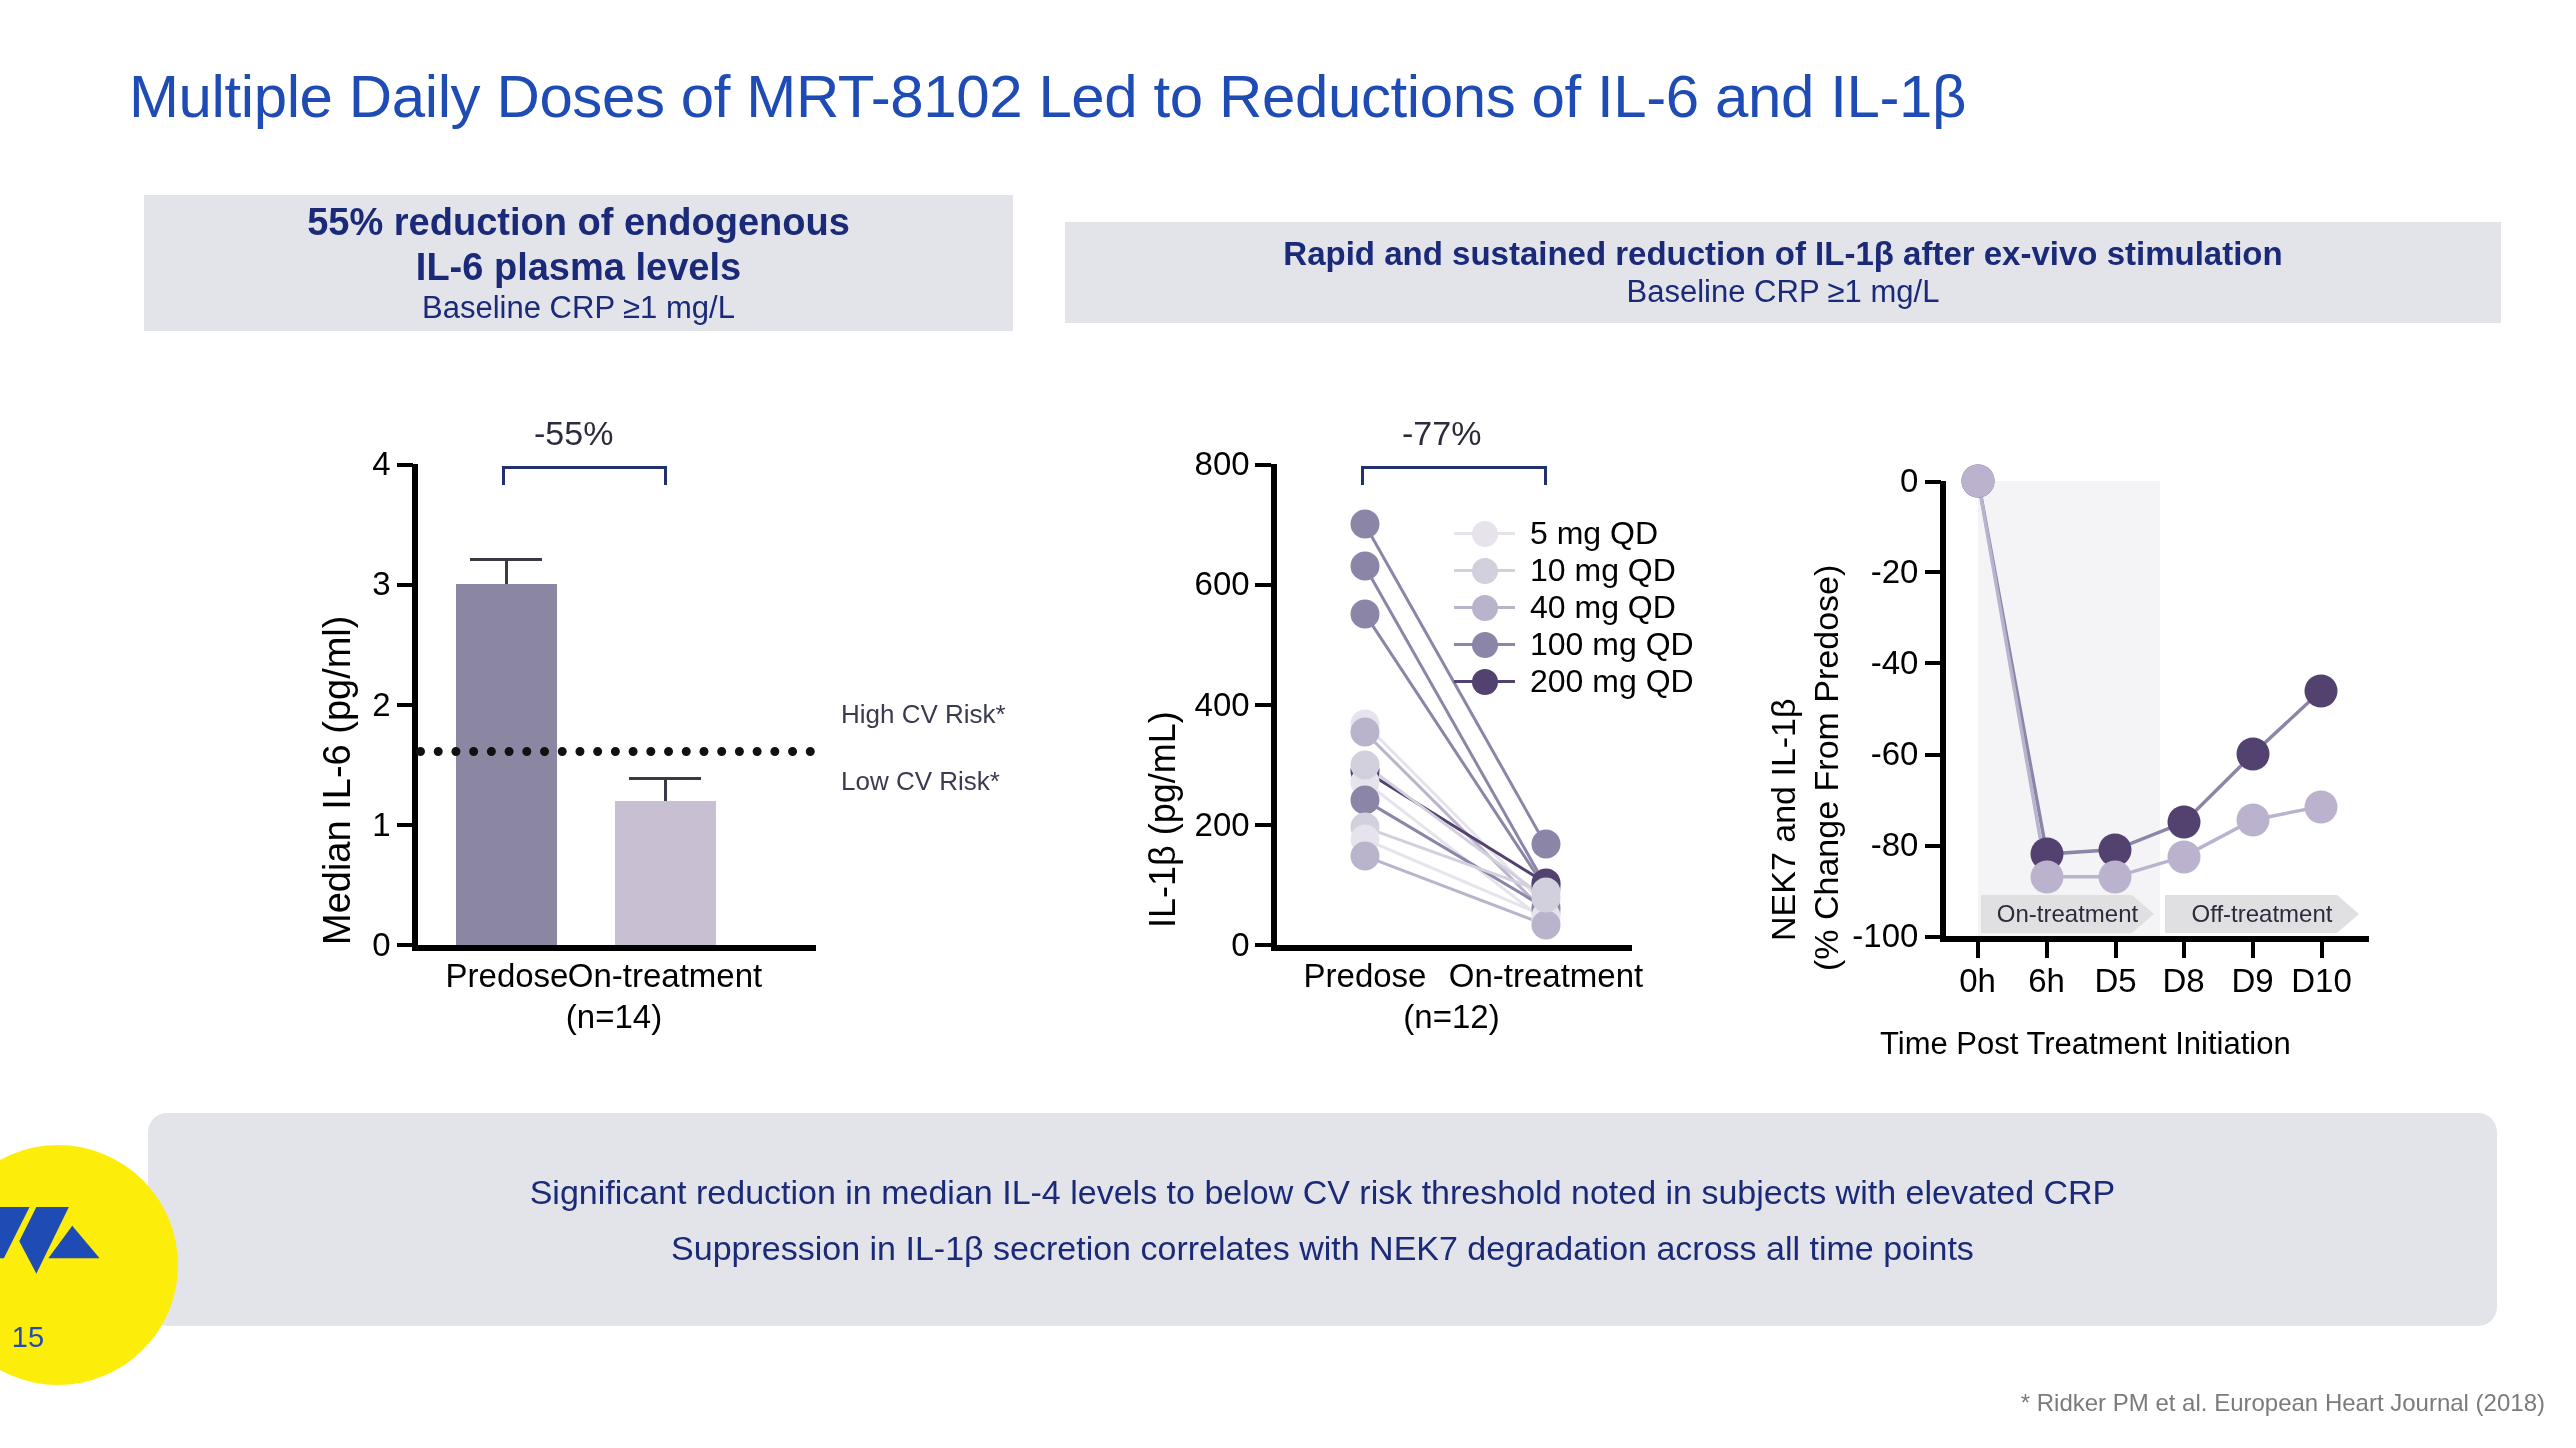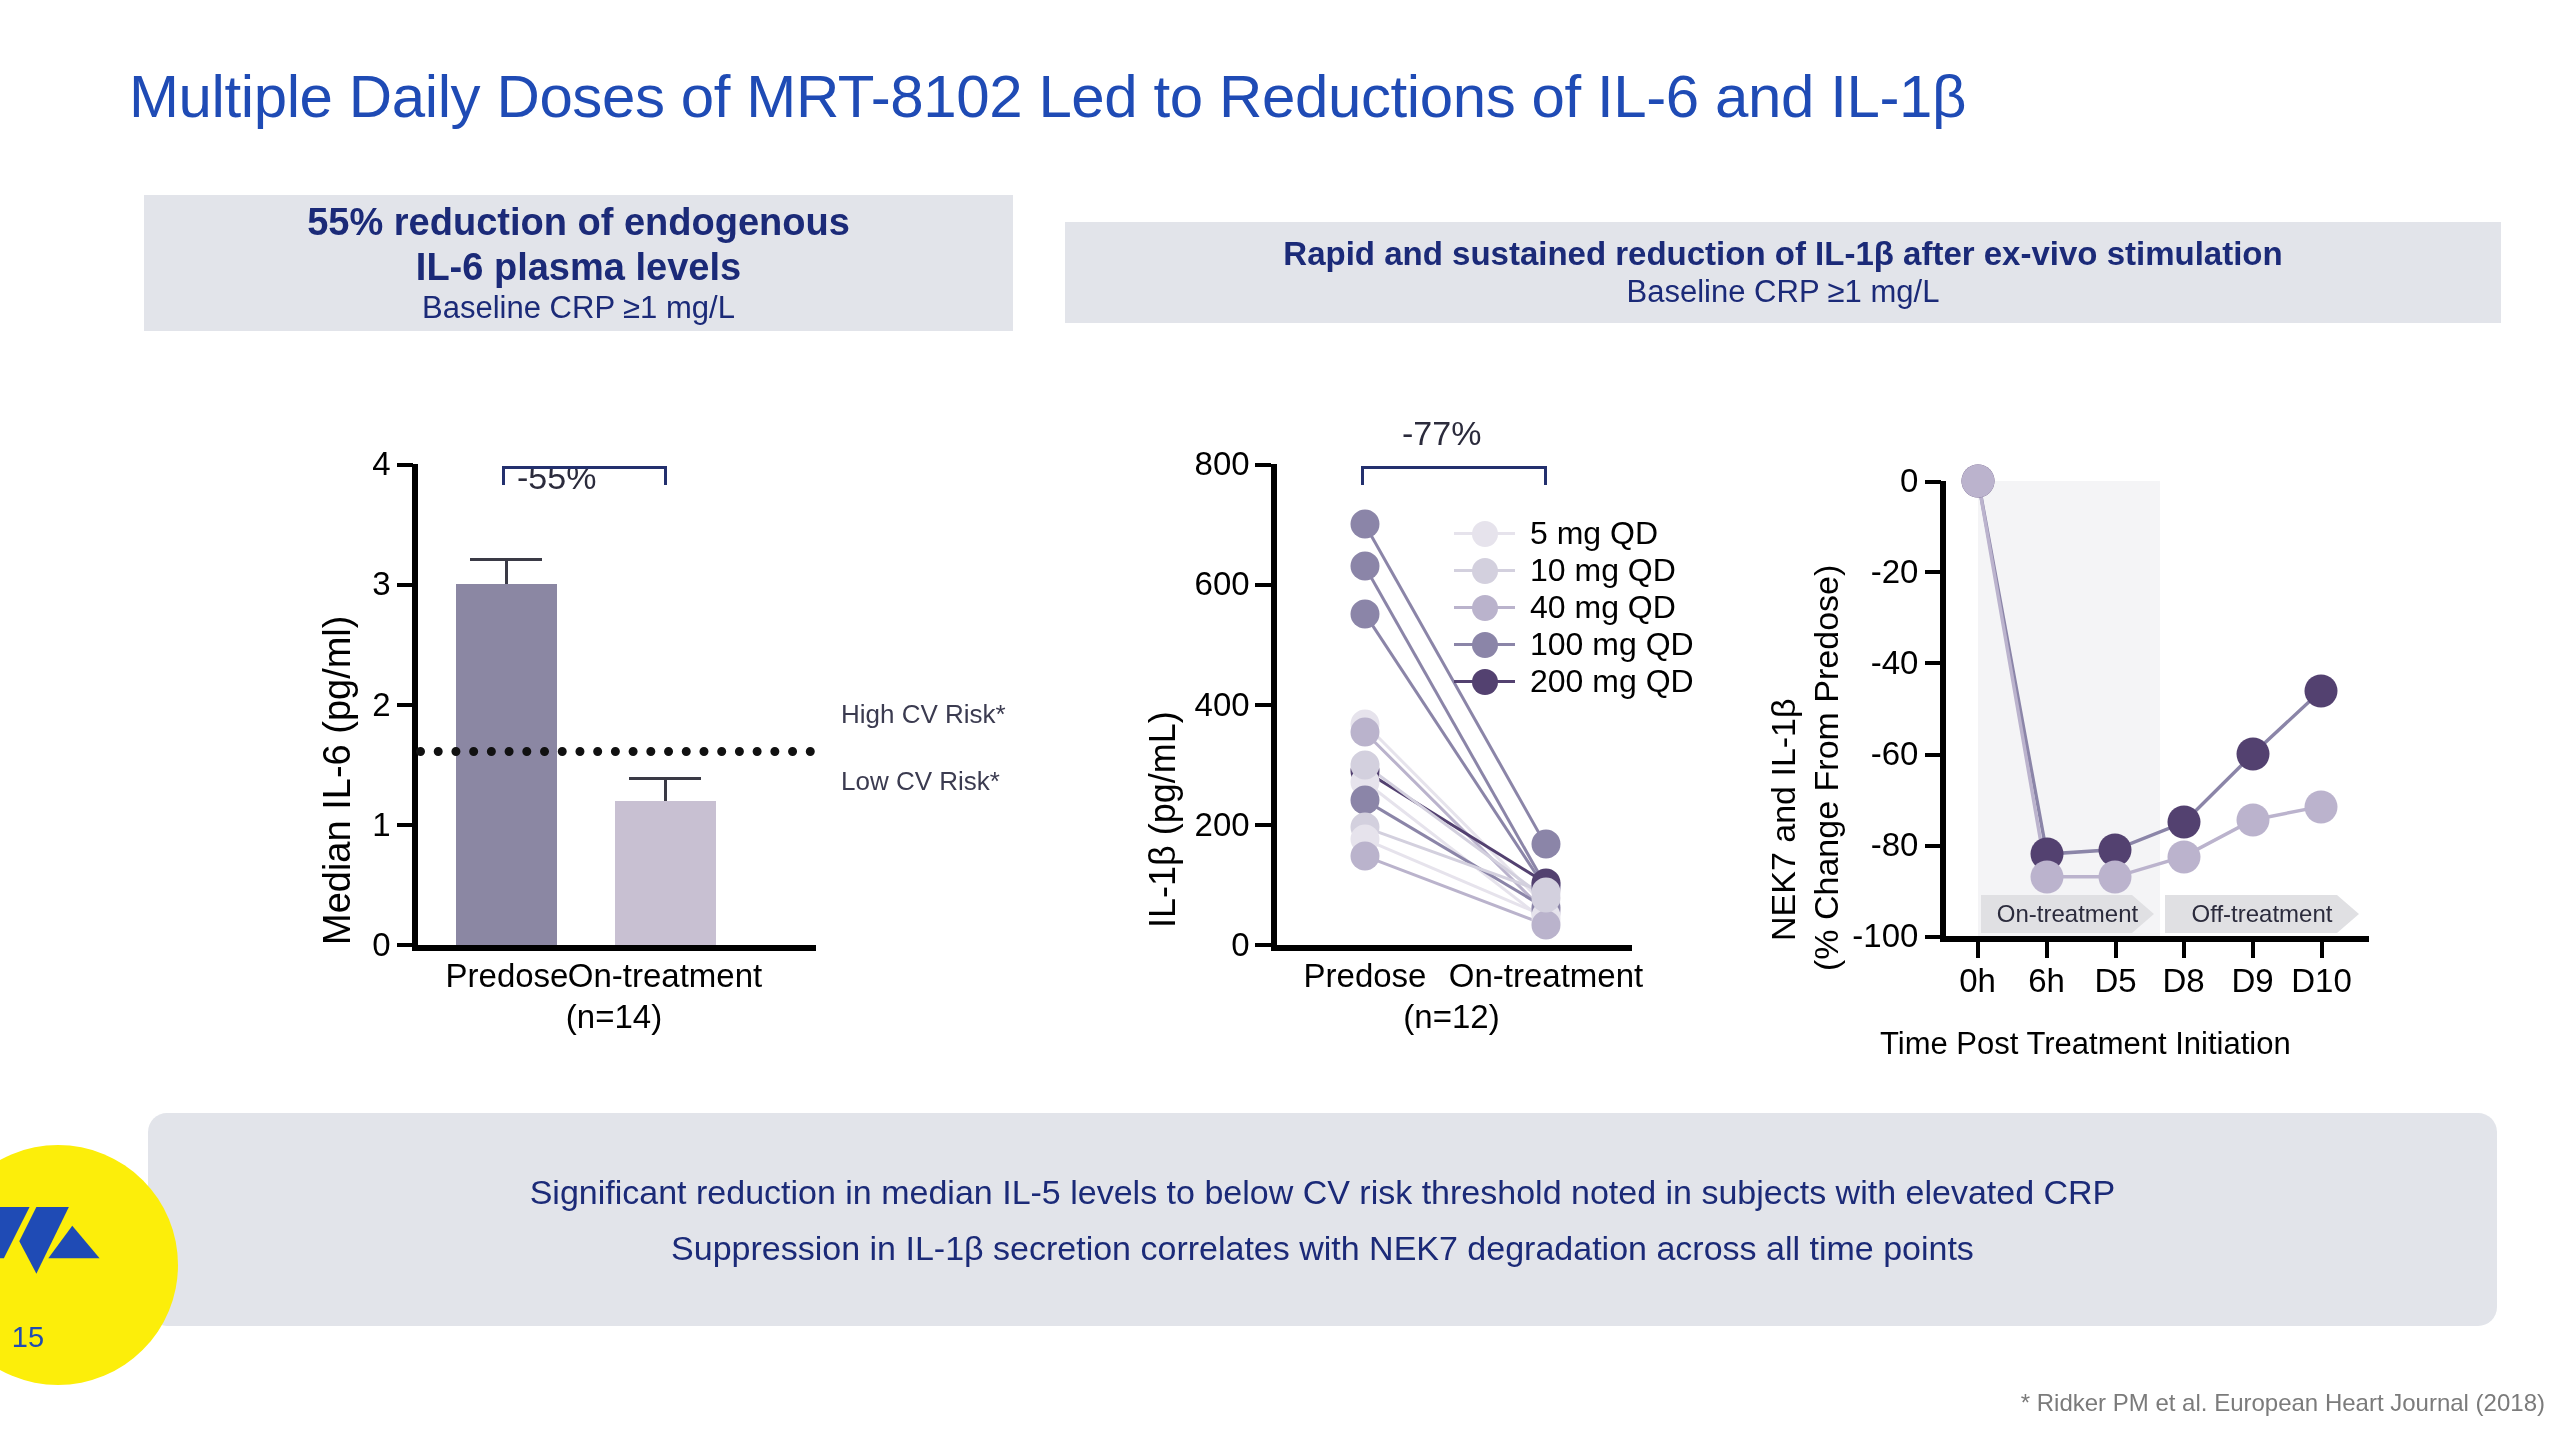--- a/index.html
+++ b/index.html
@@ -146,21 +146,21 @@
       <div class="bar" style="left: 306px; top: 354px; width: 101px; height: 144px; background: rgb(200, 192, 210);"></div>
       <div class="errbar" style="left: 355px; top: 330px; height: 24px;"></div>
       <div class="errcap" style="left: 320px; top: 330px; width: 72px;"></div>
       <div class="dotline" style="left: 107px; top: 300px; width: 399px;"></div>
       <div class="risk-note" style="left: 532px; top: 252px;">High CV Risk*</div>
       <div class="risk-note" style="left: 532px; top: 319px;">Low CV Risk*</div>
       <div class="xtlabel" style="left: 52px; top: 510px; width: 292px;">Predose</div>
       <div class="xtlabel" style="left: 210px; top: 510px; width: 292px;">On-treatment</div>
       <div class="xtlabel" style="left: 103px; top: 551px; width: 404px;">(n=14)</div>
       <div class="ylabel-rot" style="font-size: 38px; left: 6.9px; top: 498px;">Median IL-6  (pg/ml)</div>
-      <div class="pct-label" style="left: 208px; top: -33px; margin-top: 44px;">-55%</div>
+      <div class="pct-label" style="left: 225px; top: -33px;">-55%</div>
       <div class="bracket" style="left: 193px; top: 19px; width: 159px; height: 15.5px;"></div>
     </div>
 
   <div class="chart" id="chart2">
       <div class="axis-line" style="left: 129px; top: 17px; width: 6px; height: 481px;"></div>
       <div class="axis-line" style="left: 129px; top: 498px; width: 361px; height: 6px;"></div>
       <div class="tick" style="left: 113px; top: 496px;"></div>
       <div class="ytlabel" style="left: 8.6px; top: 498px; width: 99px;">0</div>
       <div class="tick" style="left: 113px; top: 376px;"></div>
       <div class="ytlabel" style="left: 8.6px; top: 378px; width: 99px;">200</div>
@@ -298,21 +298,21 @@
       <div class="tick-v" style="left: 500px; top: 478px;"></div>
       <div class="xtlabel" style="left: 433px; top: 498px; width: 137px;">D10</div>
       <div class="phase" style="left: 161px; top: 431px; width: 173px; clip-path: polygon(0px 0px, calc(100% - 22px) 0px, 100% 50%, calc(100% - 22px) 100%, 0px 100%);">On-treatment</div>
       <div class="phase" style="left: 345px; top: 431px; width: 194px; clip-path: polygon(0px 0px, calc(100% - 22px) 0px, 100% 50%, calc(100% - 22px) 100%, 0px 100%);">Off-treatment</div>
       <div class="ylabel-rot" style="font-size: 34px; left: -56px; top: 477px;">NEK7 and IL-1β</div>
       <div class="ylabel-rot" style="font-size: 34px; left: -13px; top: 507px;">(% Change From Predose)</div>
     </div>
   <div id="xaxis3-label">Time Post Treatment Initiation</div>
 
   <div id="summary">
-    <div class="sline">Significant reduction in median IL-5 levels to below CV risk threshold noted in subjects with elevated CRP</div>
+    <div class="sline">Significant reduction in median IL-4 levels to below CV risk threshold noted in subjects with elevated CRP</div>
     <div class="sline">Suppression in IL-1β secretion correlates with NEK7 degradation across all time points</div>
   </div>
 
   <div id="logo">
     <svg id="logo-mark" viewBox="0 0 180 110">
       <polygon points="38,0 76,0 46,60 8,60" fill="#1f4bb5"></polygon>
       <polygon points="84,0 122,0 84,78 64,40" fill="#1f4bb5"></polygon>
       <polygon points="126,22 158,60 98,60" fill="#1f4bb5"></polygon>
     </svg>
     <div id="page-num">15</div>

